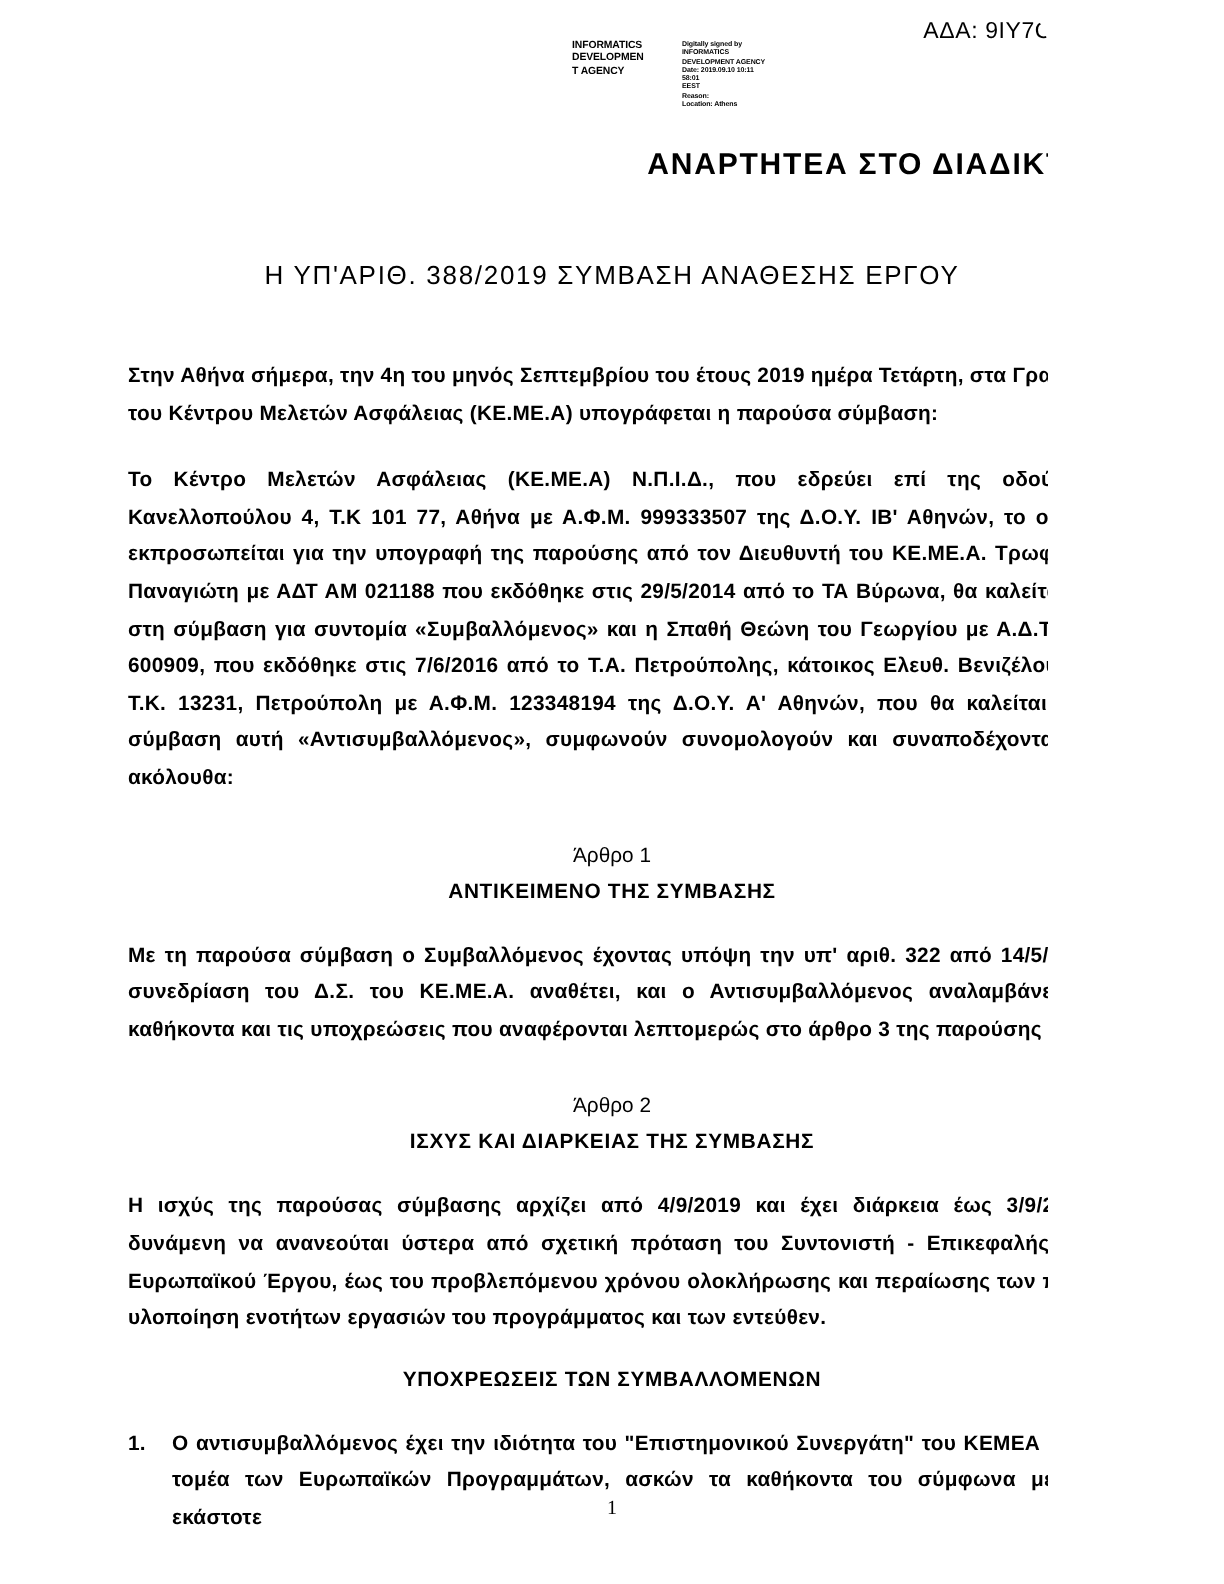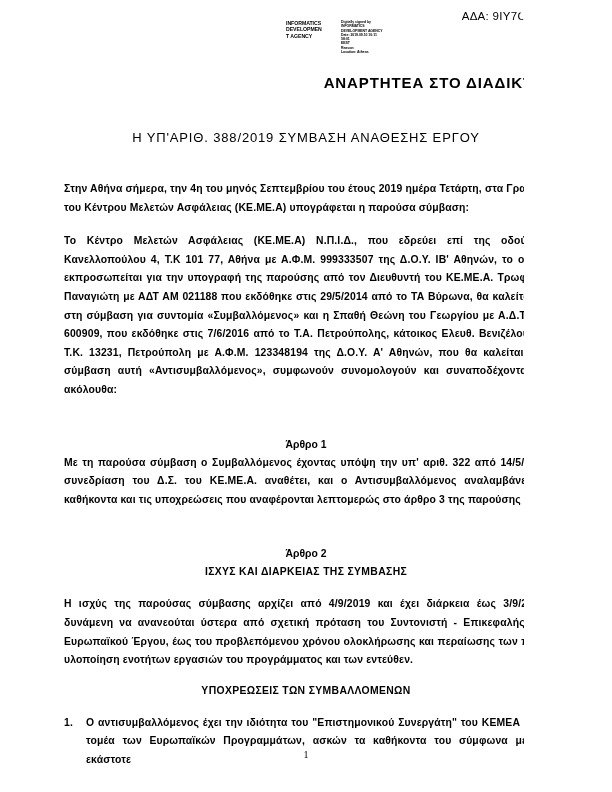--- a/index.html
+++ b/index.html
@@ -107,24 +107,24 @@
     font-size: 10.4px;
     line-height: 18.6px;
     text-align: justify;
     font-weight: 700;
     color: #000;
     letter-spacing: 0.15px;
   }
   p.para.tight { margin-bottom: 12px; }
 
   .article-head {
-    margin: 36px 0 0 0;
-    text-align: center;
-    font-size: 10.4px;
-    font-weight: 700;
+    margin: 20px 0 0 0;
+    text-align: center;
+    font-size: 10.4px;
+    font-weight: 400;
     line-height: 18px;
     color: #000;
   }
   .article-sub {
     margin: 0 0 14px 0;
     text-align: center;
     font-size: 10.4px;
     font-weight: 700;
     line-height: 18px;
     letter-spacing: 0.35px;
@@ -195,20 +195,21 @@
 
   <div class="doc-title-main">Η ΥΠ'ΑΡΙΘ. 388/2019 ΣΥΜΒΑΣΗ ΑΝΑΘΕΣΗΣ ΕΡΓΟΥ</div>
 
   <div class="content">
 
     <p class="para">Στην Αθήνα σήμερα, την 4η του μηνός Σεπτεμβρίου του έτους 2019 ημέρα Τετάρτη, στα Γραφεία του Κέντρου Μελετών Ασφάλειας (ΚΕ.ΜΕ.Α) υπογράφεται η παρούσα σύμβαση:</p>
 
     <p class="para">Το Κέντρο Μελετών Ασφάλειας (ΚΕ.ΜΕ.Α) Ν.Π.Ι.Δ., που εδρεύει επί της οδού Π. Κανελλοπούλου 4, Τ.Κ 101 77, Αθήνα με Α.Φ.Μ. 999333507 της Δ.Ο.Υ. ΙΒ' Αθηνών, το οποίο εκπροσωπείται για την υπογραφή της παρούσης από τον Διευθυντή του ΚΕ.ΜΕ.Α. Τρωφιάτη Παναγιώτη με ΑΔΤ ΑΜ 021188 που εκδόθηκε στις 29/5/2014 από το ΤΑ Βύρωνα, θα καλείται δε στη σύμβαση για συντομία «Συμβαλλόμενος» και η Σπαθή Θεώνη του Γεωργίου με Α.Δ.Τ. ΑΜ 600909, που εκδόθηκε στις 7/6/2016 από το Τ.Α. Πετρούπολης, κάτοικος Ελευθ. Βενιζέλου 38, Τ.Κ. 13231, Πετρούπολη με Α.Φ.Μ. 123348194 της Δ.Ο.Υ. Α' Αθηνών, που θα καλείται στη σύμβαση αυτή «Αντισυμβαλλόμενος», συμφωνούν συνομολογούν και συναποδέχονται τα ακόλουθα:</p>
 
     <div class="article-head">Άρθρο 1</div>
+    <div class="article-sub">ΑΝΤΙΚΕΙΜΕΝΟ ΤΗΣ ΣΥΜΒΑΣΗΣ</div>
     <p class="para tight">Με τη παρούσα σύμβαση ο Συμβαλλόμενος έχοντας υπόψη την υπ' αριθ. 322 από 14/5/2018 συνεδρίαση του Δ.Σ. του ΚΕ.ΜΕ.Α. αναθέτει, και ο Αντισυμβαλλόμενος αναλαμβάνει τα καθήκοντα και τις υποχρεώσεις που αναφέρονται λεπτομερώς στο άρθρο 3 της παρούσης</p>
 
     <div class="article-head">Άρθρο 2</div>
     <div class="article-sub">ΙΣΧΥΣ ΚΑΙ ΔΙΑΡΚΕΙΑΣ ΤΗΣ ΣΥΜΒΑΣΗΣ</div>
     <p class="para tight">Η ισχύς της παρούσας σύμβασης αρχίζει από 4/9/2019 και έχει διάρκεια έως 3/9/2020, δυνάμενη να ανανεούται ύστερα από σχετική πρόταση του Συντονιστή - Επικεφαλής του Ευρωπαϊκού Έργου, έως του προβλεπόμενου χρόνου ολοκλήρωσης και περαίωσης των προς υλοποίηση ενοτήτων εργασιών του προγράμματος και των εντεύθεν.</p>
 
     <div class="article-sub">ΥΠΟΧΡΕΩΣΕΙΣ ΤΩΝ ΣΥΜΒΑΛΛΟΜΕΝΩΝ</div>
 
     <ol class="items">
       <li>

